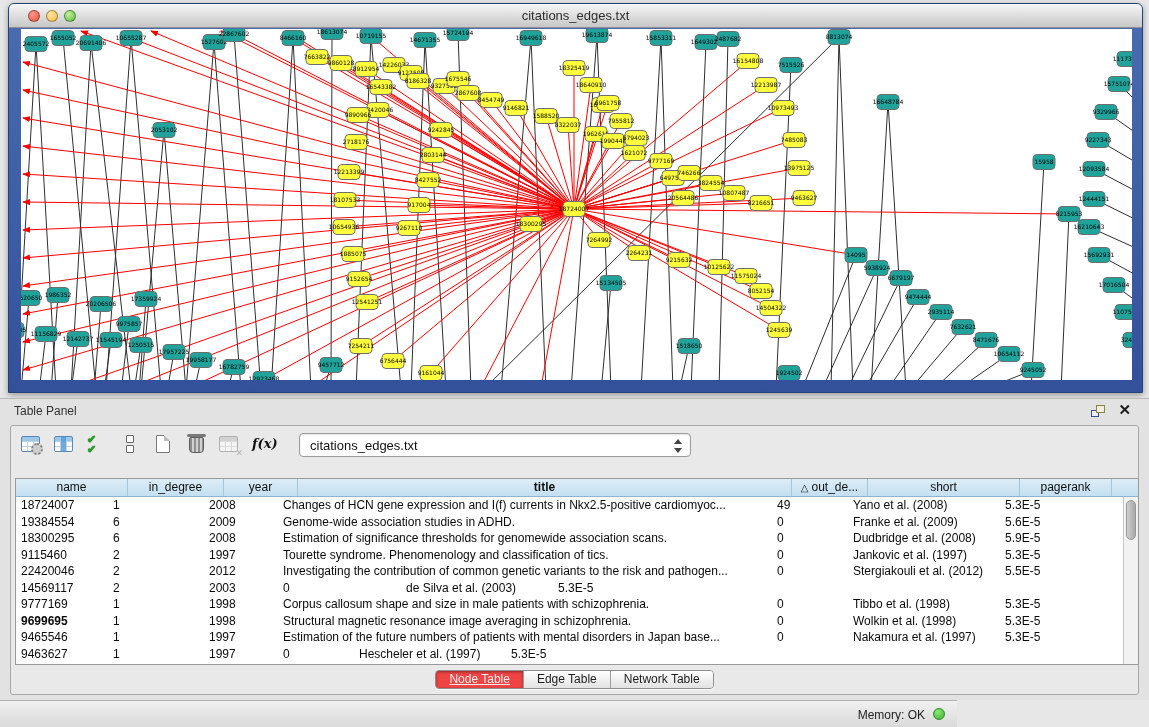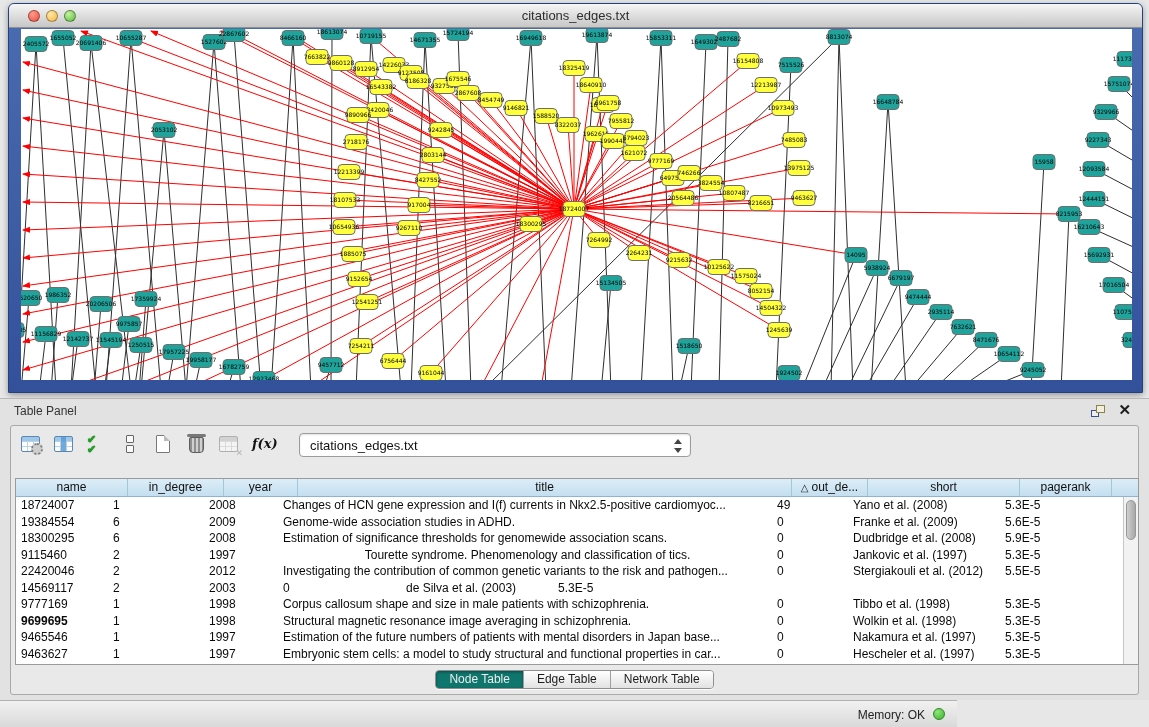--- a/index.html
+++ b/index.html
@@ -95,21 +95,21 @@
   .vthumb { position:absolute; left:2px; right:2px; top:3px; height:40px; border-radius:6px;
             background:linear-gradient(to right,#cfcfcf,#a8a8a8); border:1px solid #979797; }
 
   
   .tabbar { position:absolute; left:0; right:0; bottom:5px; text-align:center; }
   .seg { display:inline-flex; border:1px solid #8f8f8f; border-radius:4px; overflow:hidden;
          box-shadow:0 1px 0 rgba(255,255,255,.8); }
   .tab { padding:1px 13px; font-size:12px; height:17px; line-height:15px; color:#1d1d1d;
          background:linear-gradient(#ffffff,#e2e2e2); border-right:1px solid #9f9f9f; cursor:default; }
   .tab:last-child { border-right:none; }
-  .tab.sel { background:#0f766e; color:#ececec; box-shadow:inset 0 1px 3px rgba(0,0,0,.4); }
+  .tab.sel { background:#ef4444; color:#ececec; box-shadow:inset 0 1px 3px rgba(0,0,0,.4);text-decoration:underline; }
 
   
   .statusbar { position:absolute; left:0; top:700px; width:957px; height:27px;
                background:linear-gradient(#f1f1f1,#d9d9d9); border-top:1px solid #b2b2b2; }
   .mem-label { position:absolute; right:32px; top:7px; font-size:12px; color:#222; }
   .mem-dot { position:absolute; right:12px; top:7px; width:12px; height:12px; border-radius:50%;
              background:radial-gradient(circle at 35% 30%, #8ee67a, #3cb32c); border:1px solid #2c8a20; }
 </style>
 </head>
 <body>
@@ -817,21 +817,21 @@
             <i class="dn"></i>
           </span>
       </div>
     </div>
 
     <div class="tbl">
       <div class="thead" id="thead">
           <div class="th" style="width: 112px;">name</div>
           <div class="th" style="width: 96px;">in_degree</div>
           <div class="th" style="width: 74px;">year</div>
-          <div class="th" style="width: 494px;">title</div>
+          <div class="th" style="width: 494px; font-weight: bold;">title</div>
           <div class="th" style="width: 76px;"><span class="sort">△</span>out_de...</div>
           <div class="th" style="width: 152px;">short</div>
           <div class="th" style="width: 92px;">pagerank</div>
           <div class="th fill"></div>
         </div>
       <div class="tbody" id="tbody">
           <div class="trow">
             <div class="td" style="width: 92px;">18724007</div>
             <div class="td" style="width: 96px;">1</div>
             <div class="td" style="width: 74px;">2008</div>
@@ -855,21 +855,21 @@
             <div class="td" style="width: 74px;">2008</div>
             <div class="td" style="width: 494px;">Estimation of significance thresholds for genomewide association scans.</div>
             <div class="td" style="width: 76px;">0</div>
             <div class="td" style="width: 152px;">Dudbridge et al. (2008)</div>
             <div class="td" style="width: 92px;">5.9E-5</div>
           </div>
           <div class="trow">
             <div class="td" style="width: 92px;">9115460</div>
             <div class="td" style="width: 96px;">2</div>
             <div class="td" style="width: 74px;">1997</div>
-            <div class="td" style="width: 494px; text-align: center;">Tourette syndrome. Phenomenology and classification of tics.</div>
+            <div class="td" style="width: 494px;">Tourette syndrome. Phenomenology and classification of tics.</div>
             <div class="td" style="width: 76px;">0</div>
             <div class="td" style="width: 152px;">Jankovic et al. (1997)</div>
             <div class="td" style="width: 92px;">5.3E-5</div>
           </div>
           <div class="trow">
             <div class="td" style="width: 92px;">22420046</div>
             <div class="td" style="width: 96px;">2</div>
             <div class="td" style="width: 74px;">2012</div>
             <div class="td" style="width: 494px;">Investigating the contribution of common genetic variants to the risk and pathogen...</div>
             <div class="td" style="width: 76px;">0</div>
@@ -908,21 +908,20 @@
             <div class="td" style="width: 74px;">1997</div>
             <div class="td" style="width: 494px;">Estimation of the future numbers of patients with mental disorders in Japan base...</div>
             <div class="td" style="width: 76px;">0</div>
             <div class="td" style="width: 152px;">Nakamura et al. (1997)</div>
             <div class="td" style="width: 92px;">5.3E-5</div>
           </div>
           <div class="trow">
             <div class="td" style="width: 92px;">9463627</div>
             <div class="td" style="width: 96px;">1</div>
             <div class="td" style="width: 74px;">1997</div>
-            <div class="td" style="width: 494px;">Embryonic stem cells: a model to study structural and functional properties in car...</div>
             <div class="td" style="width: 76px;">0</div>
             <div class="td" style="width: 152px;">Hescheler et al. (1997)</div>
             <div class="td" style="width: 92px;">5.3E-5</div>
           </div>
         </div>
       <div class="vscroll">
           <div class="vthumb"></div>
         </div>
     </div>
 

